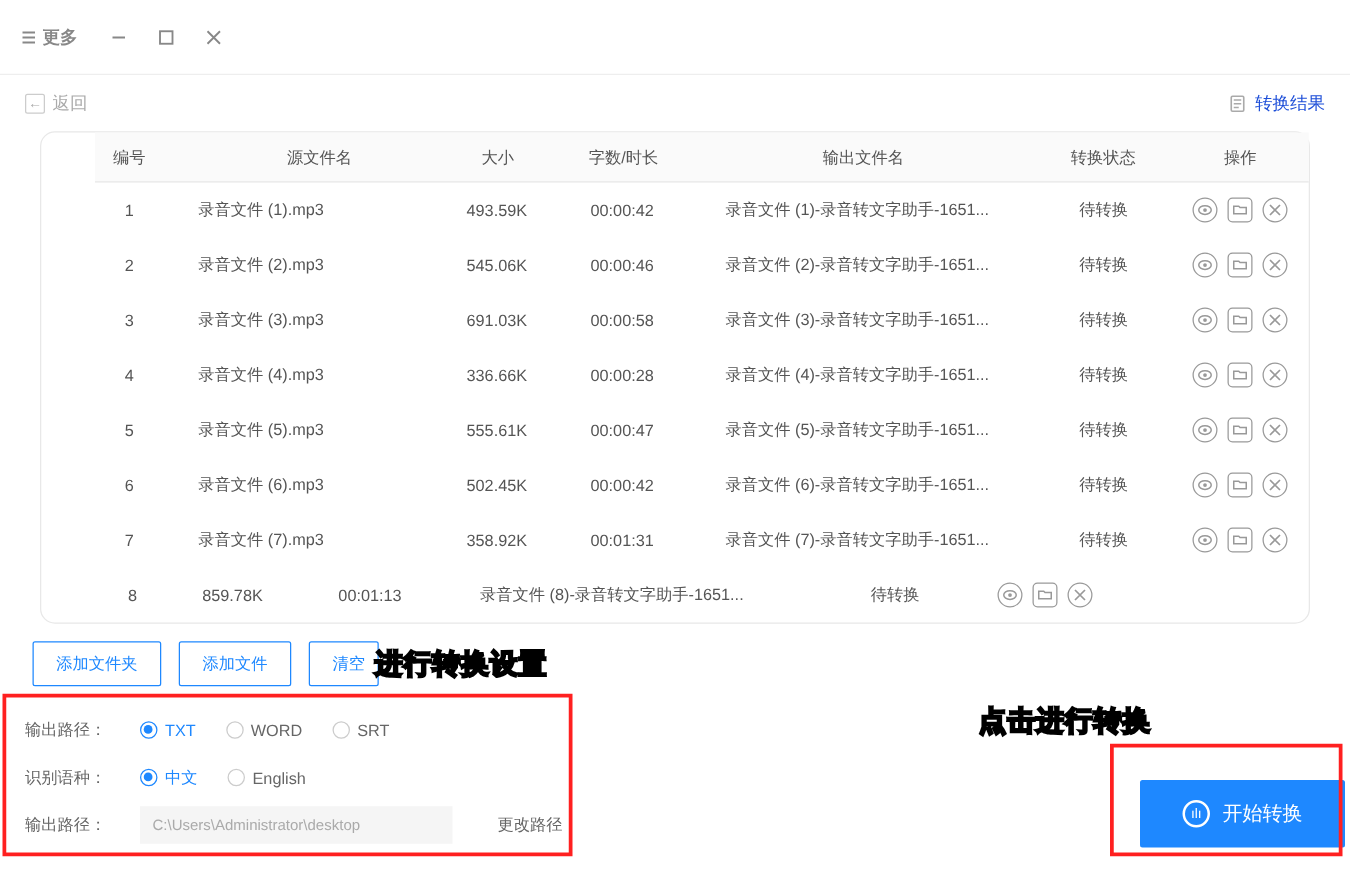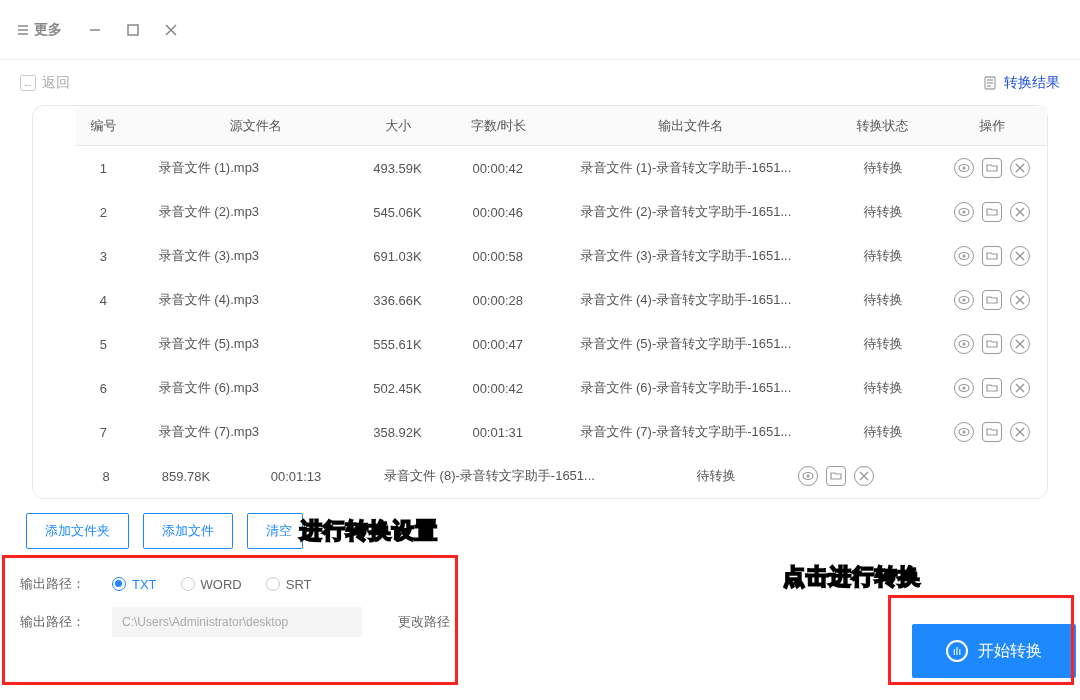--- a/index.html
+++ b/index.html
@@ -346,20 +346,31 @@
     <label class="radio">
         <span class="dot"></span>
         <span>WORD</span>
       </label>
     <label class="radio">
         <span class="dot"></span>
         <span>SRT</span>
       </label>
   </div>
   <div class="srow">
+    <span class="slabel">识别语种：</span>
+    <label class="radio sel">
+        <span class="dot"></span>
+        <span>中文</span>
+      </label>
+    <label class="radio">
+        <span class="dot"></span>
+        <span>English</span>
+      </label>
+  </div>
+  <div class="srow">
     <span class="slabel">输出路径：</span>
     <input class="path-input" readonly="" value="C:\Users\Administrator\desktop" style="">
     <span class="change-path">更改路径</span>
   </div>
 </div>
 
 <button class="start-btn">
   <span class="start-icon">ılı</span>
   <span>开始转换</span>
 </button>

